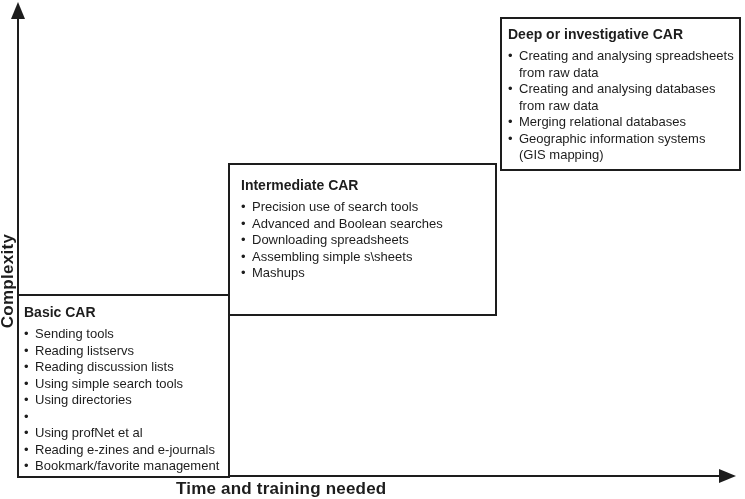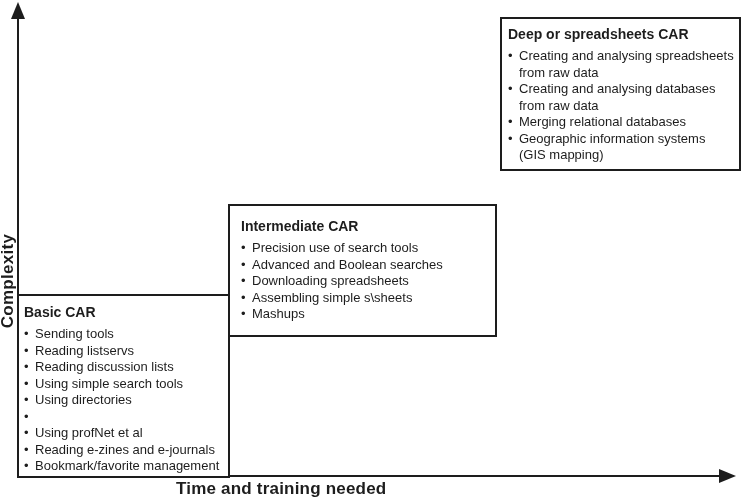--- a/index.html
+++ b/index.html
@@ -71,23 +71,22 @@
     border: 2px solid #1d1d1d;
     box-sizing: border-box;
   }
   .box-basic {
     left: 17px; top: 294px;
     width: 213px; height: 184px;
     padding: 8px 4px 0 5px;
   }
   .box-intermediate {
     left: 228px; top: 163px;
-    width: 269px; height: 133px;
+    width: 269px; height: 153px;
     padding: 12px 8px 0 11px;
-    margin-top: 41px;
   }
   .box-deep {
     left: 500px; top: 17px;
     width: 241px; height: 154px;
     padding: 7px 2px 0 6px;
   }
   .box-title {
     font-size: 14px;
     font-weight: bold;
     line-height: 17px;
@@ -181,21 +180,21 @@
           <span class="txt">Assembling simple s\sheets</span>
         </div>
         <div class="bullet">
           <span class="dot">•</span>
           <span class="txt">Mashups</span>
         </div>
       </div>
   </div>
 
   <div class="box box-deep">
-    <div class="box-title">Deep or spreadsheets CAR</div>
+    <div class="box-title">Deep or investigative CAR</div>
     <div class="bullets">
         <div class="bullet">
           <span class="dot">•</span>
           <span class="txt">Creating and analysing spreadsheets
 from raw data</span>
         </div>
         <div class="bullet">
           <span class="dot">•</span>
           <span class="txt">Creating and analysing databases
 from raw data</span>

